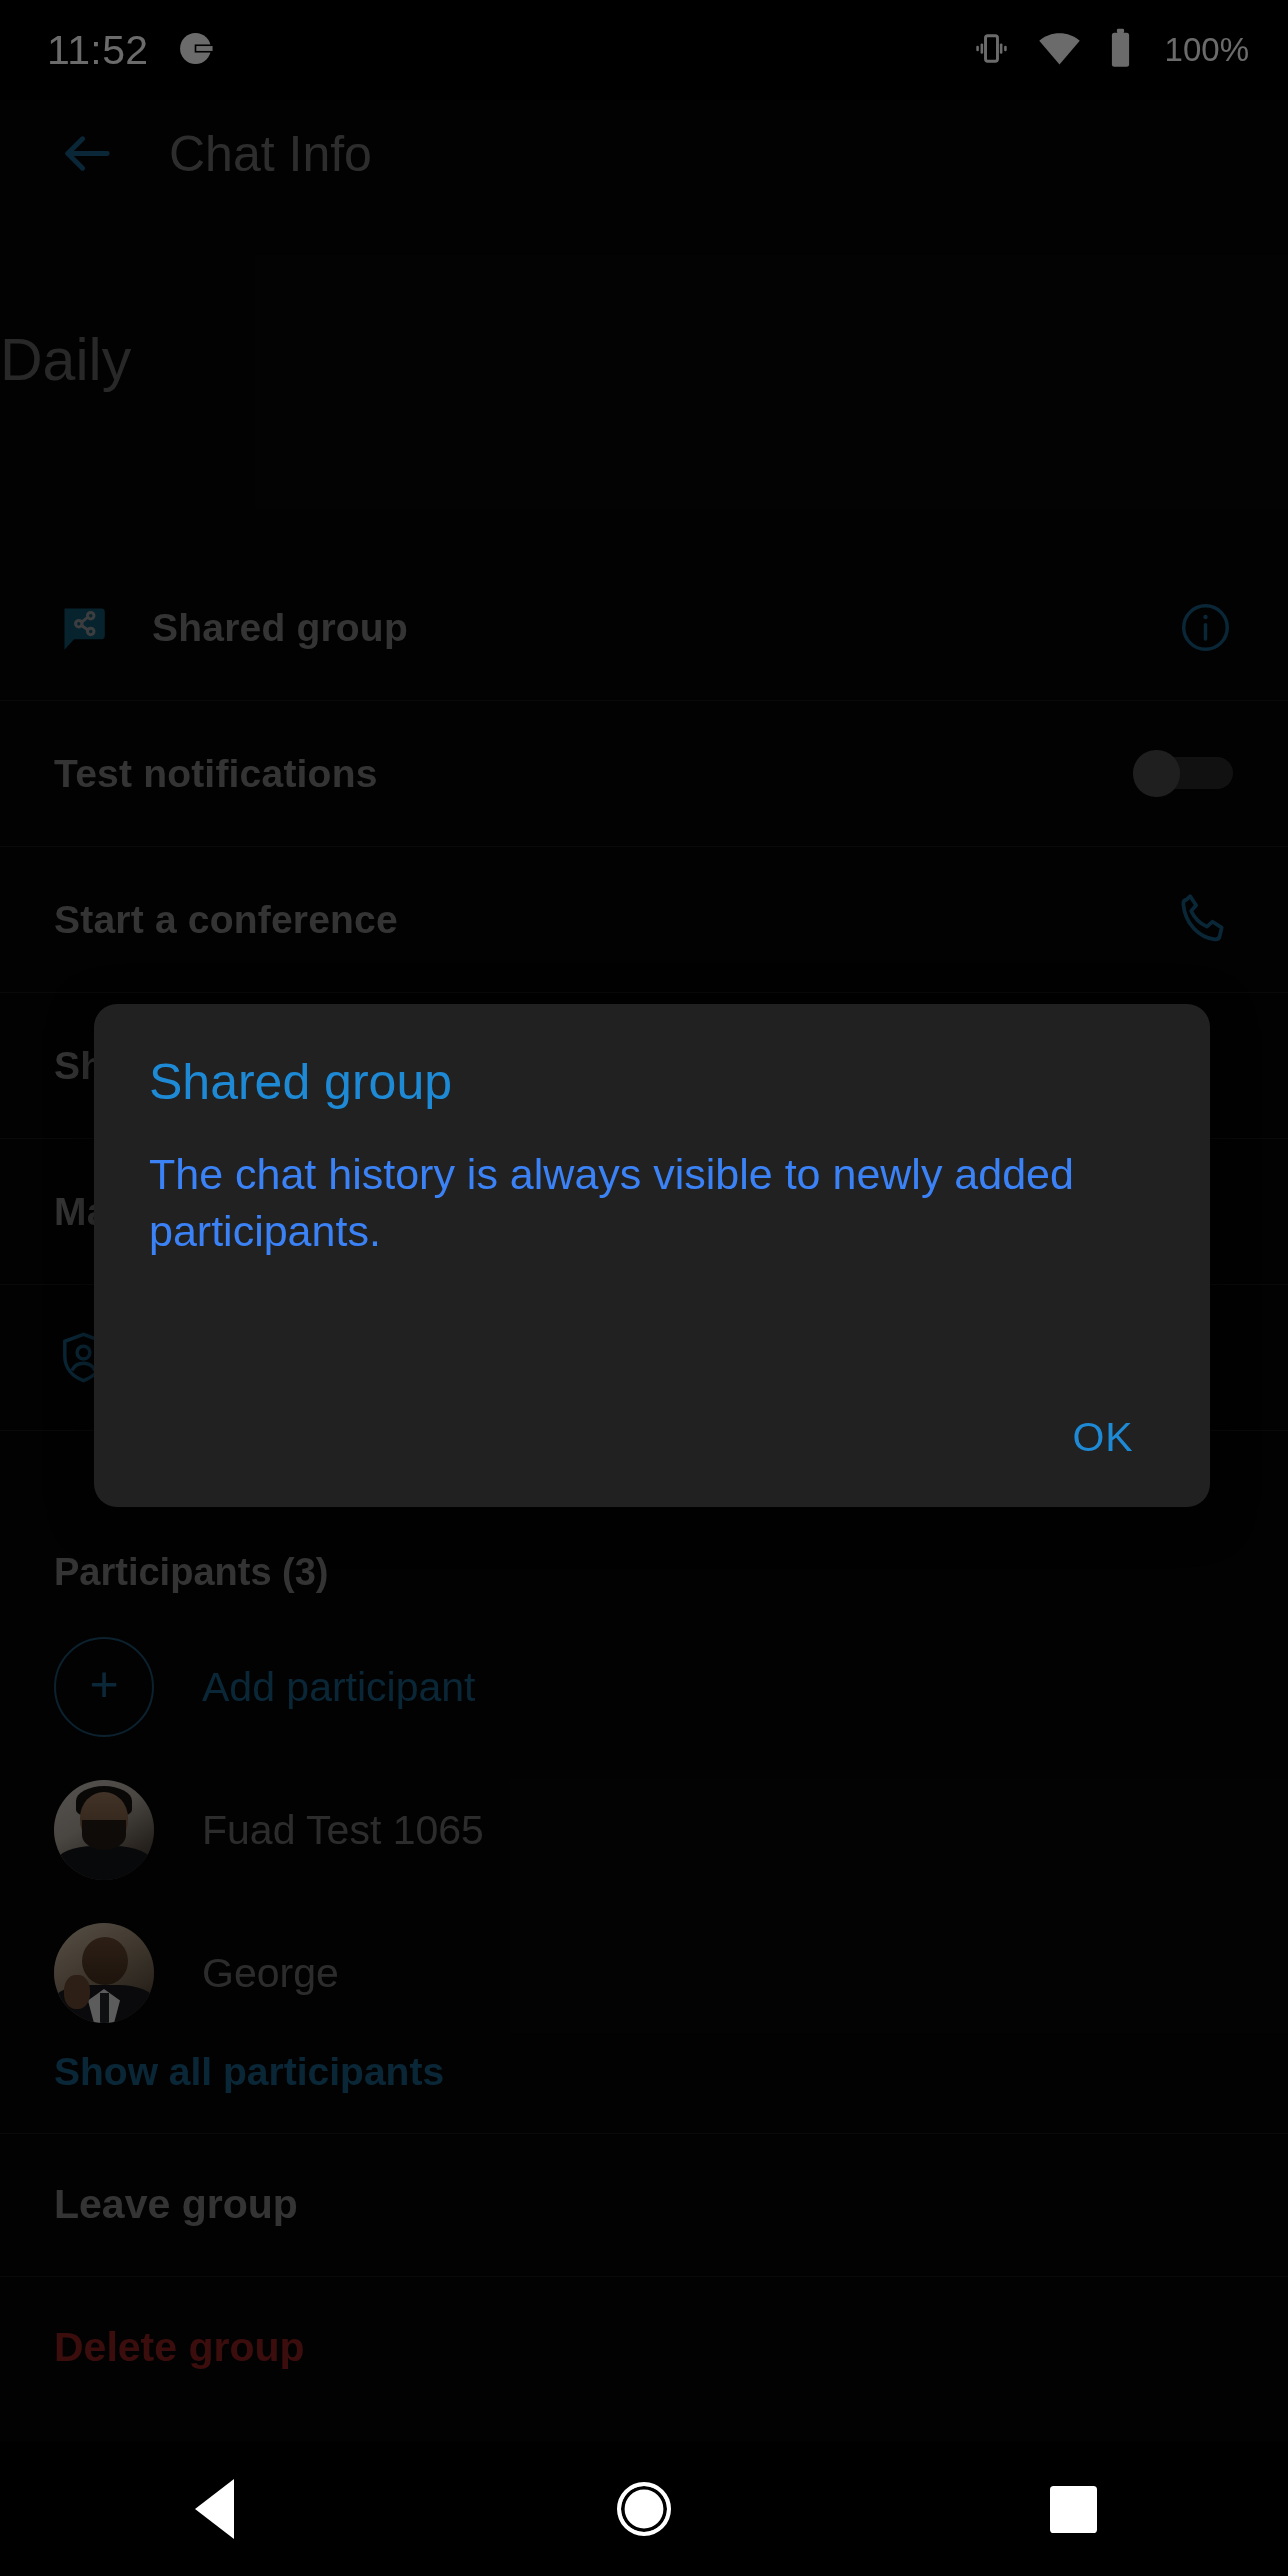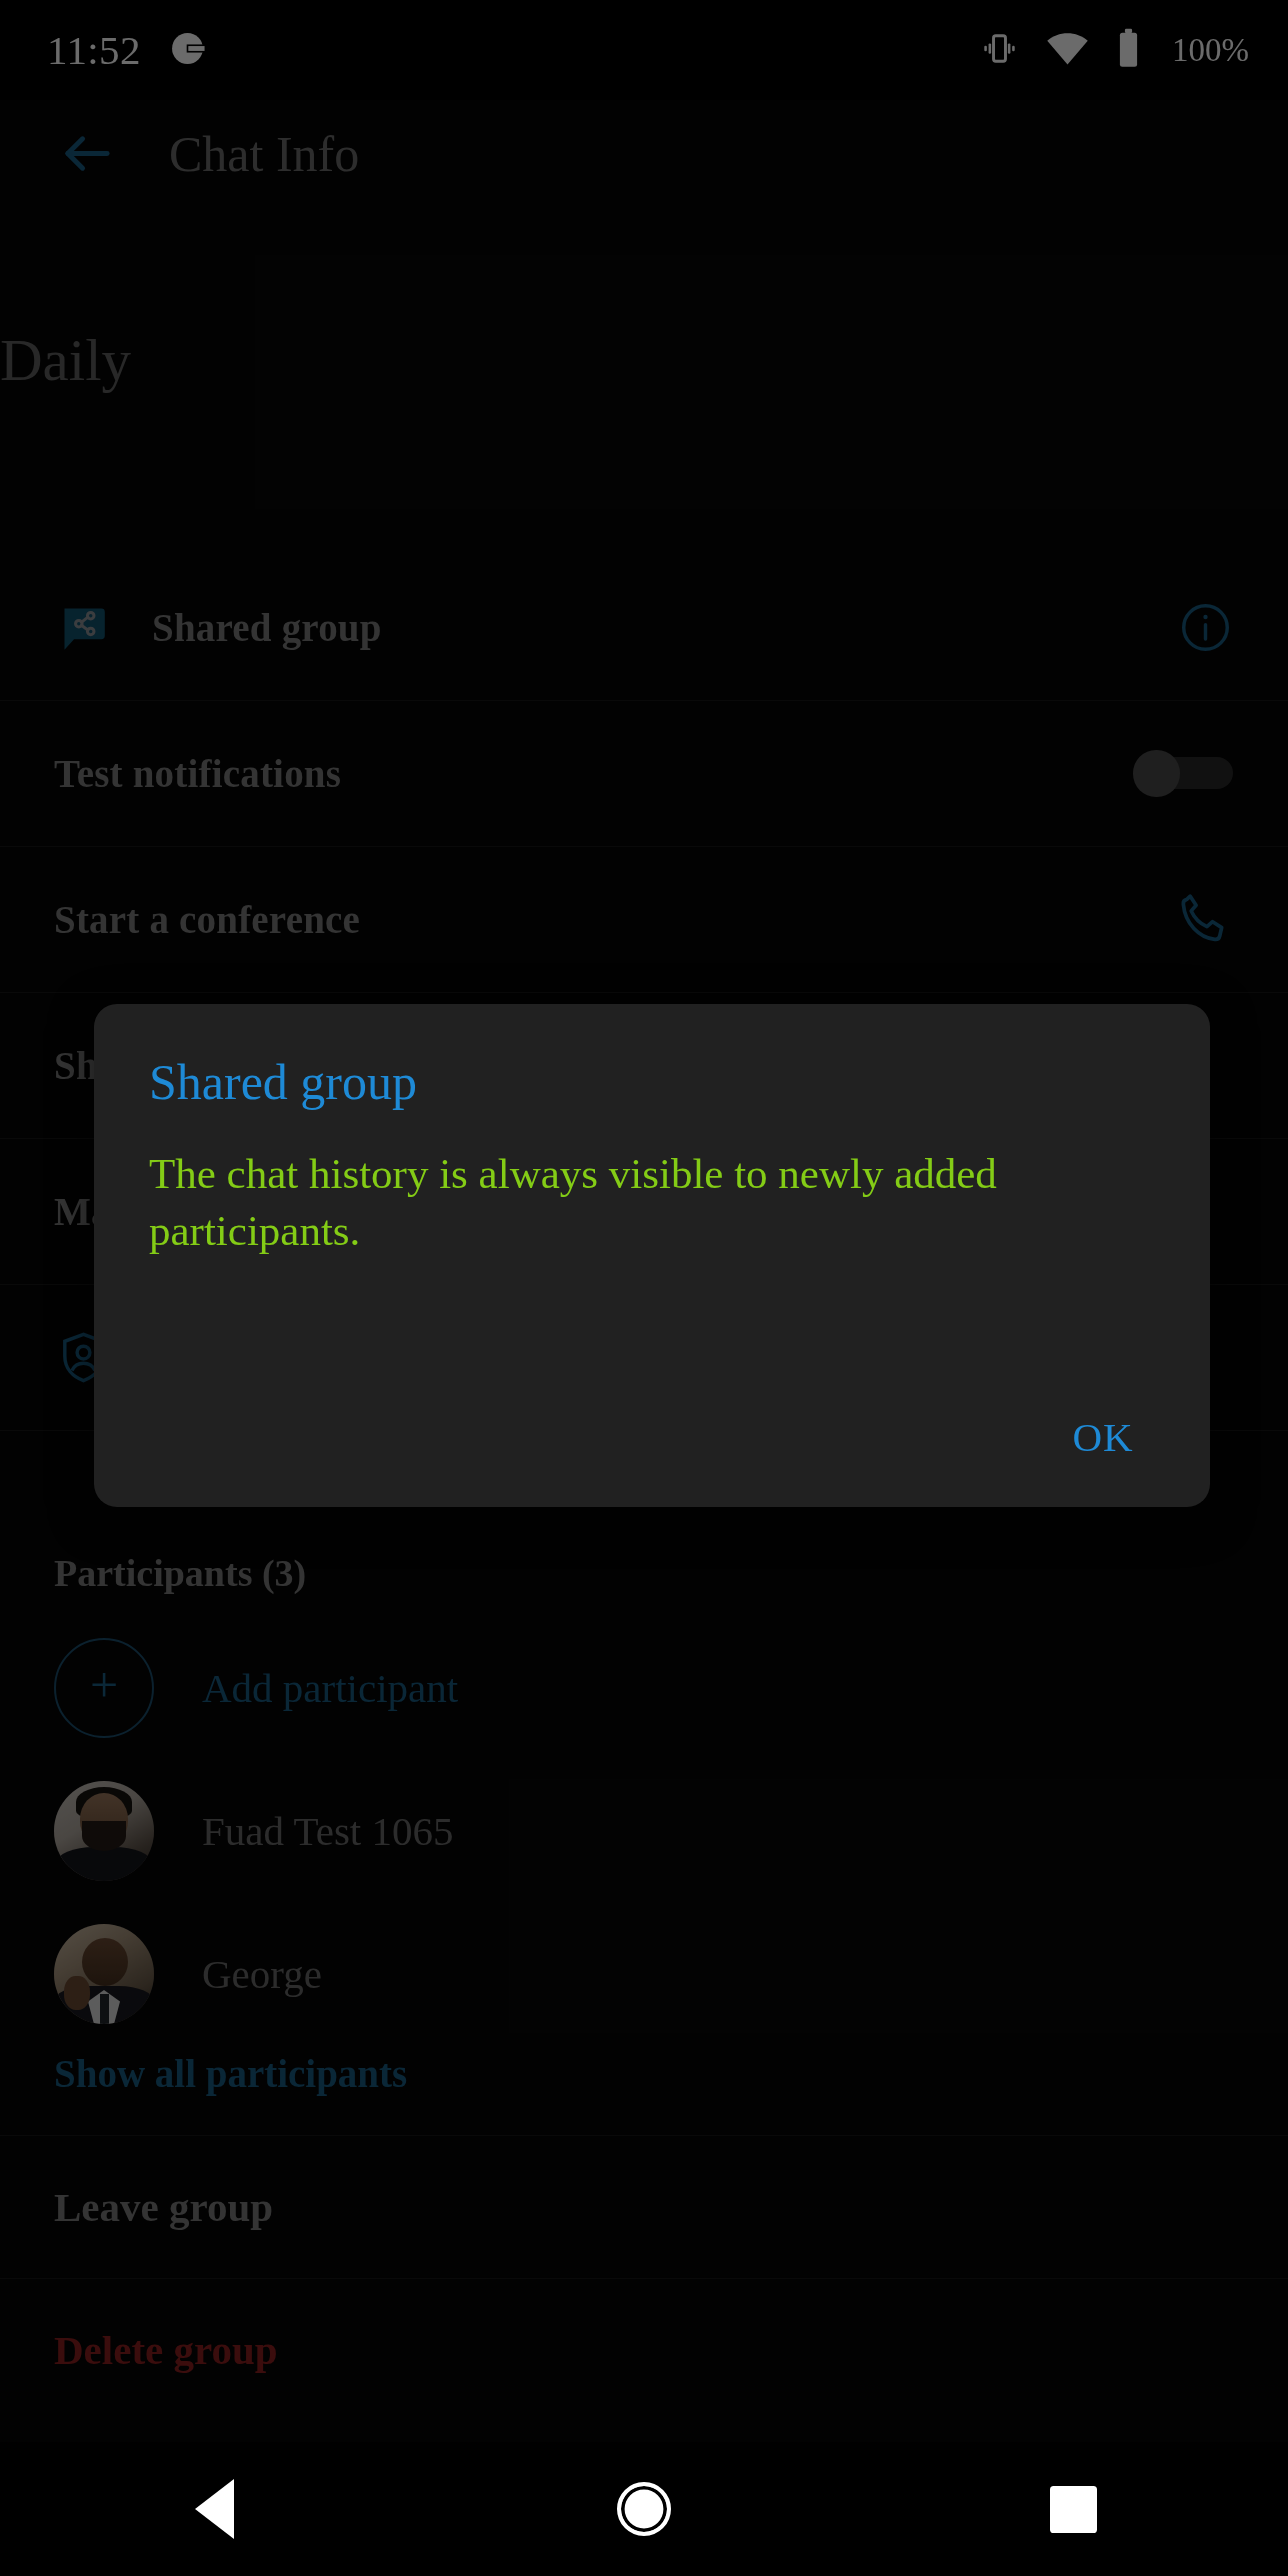--- a/index.html
+++ b/index.html
@@ -7,21 +7,20 @@
     width:1288px; height:2576px;
     background:#000;
     font-family:"Liberation Sans", sans-serif;
     overflow:hidden;
   }
   #screen {
     position:relative;
     width:1288px; height:2576px;
     background:#060606;
     overflow:hidden;
-    font-family:Liberation Serif, serif;
   }
 
   
   #statusbar {
     position:absolute; top:0; left:0;
     width:1288px; height:100px;
     background:#000;
     display:flex; align-items:center;
     padding:0 39px 0 47px;
     z-index:5;
@@ -191,21 +190,21 @@
     padding:50px 55px 0 55px;
     box-shadow:0 10.7px 43px rgba(0,0,0,.55);
     display:flex; flex-direction:column;
   }
   #dialog .dlg-title {
     color:#1e8ad6; font-size:50px; font-weight:400;
     line-height:1.12;
     margin-bottom:36px;
   }
   #dialog .dlg-body {
-    color:#84cc16; font-size:43px; font-weight:300;
+    color:#3b82f6; font-size:43px; font-weight:300;
     line-height:1.32;
   }
   #dialog .dlg-actions {
     margin-top:auto;
     display:flex; justify-content:flex-end;
     padding-bottom:34px;
   }
   #dialog .dlg-ok {
     color:#1e8ad6; font-size:41px; font-weight:400;
     letter-spacing:0.9px;

